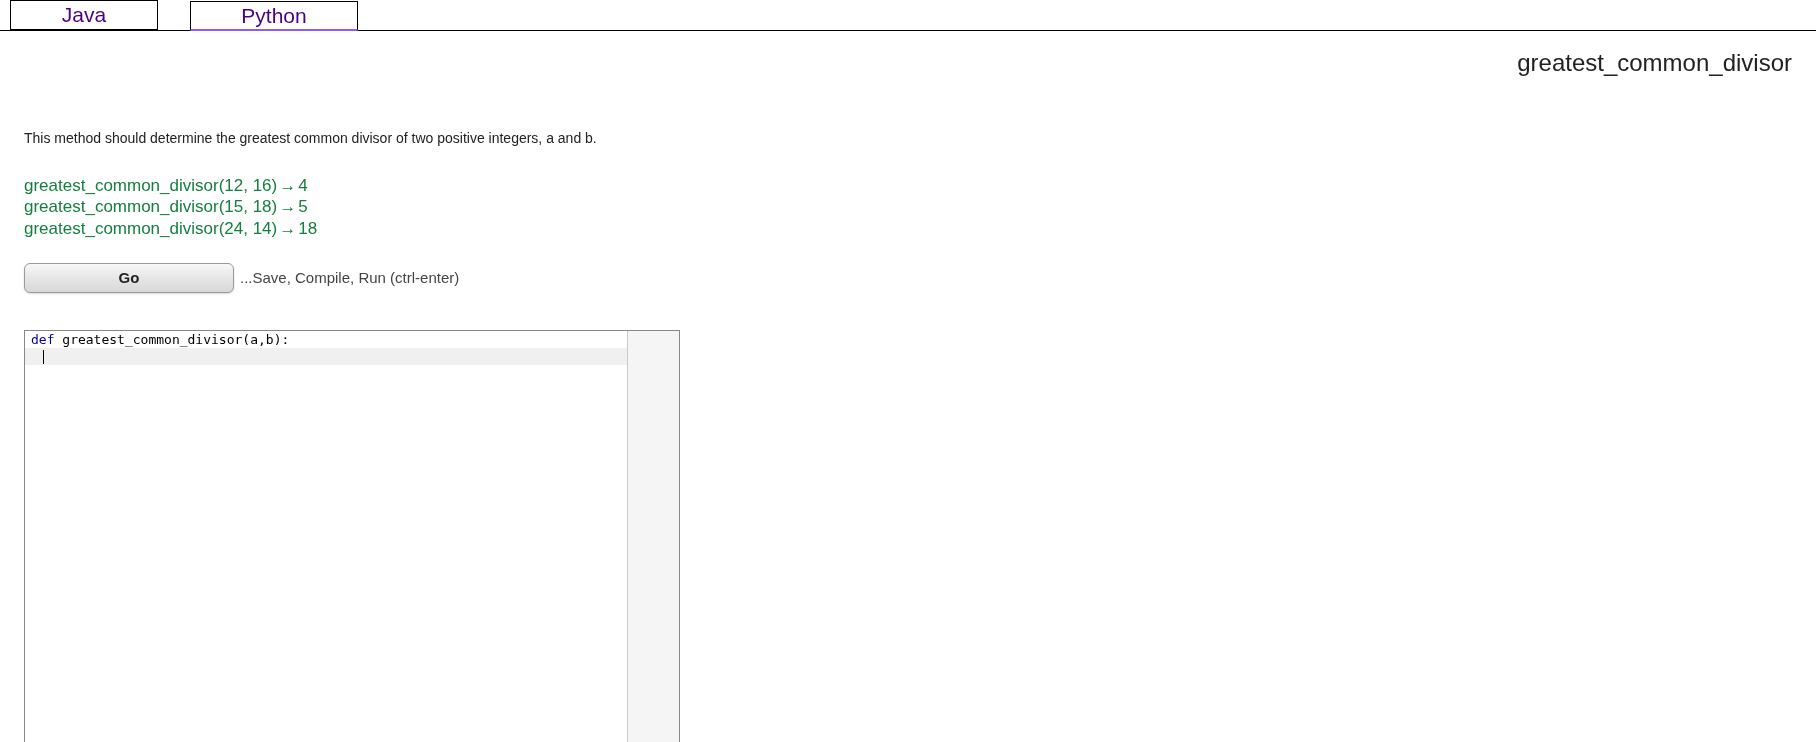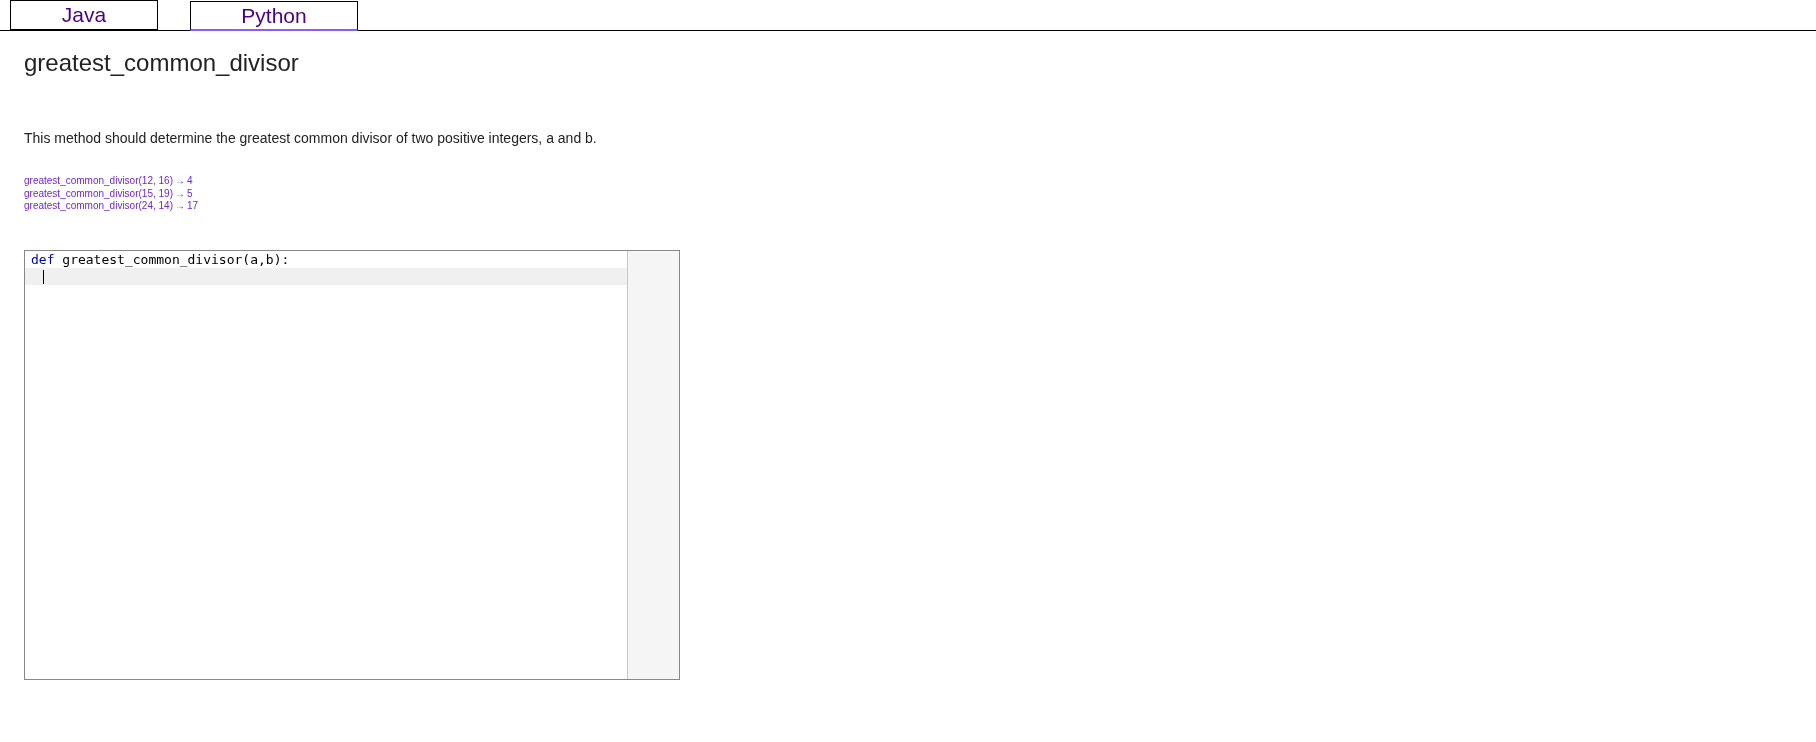--- a/index.html
+++ b/index.html
@@ -42,32 +42,33 @@
       width: 168px;
     }
     .content {
       padding: 18px 24px;
     }
     .problem-title {
       font-size: 24px;
       font-weight: normal;
       color: #222;
       margin-bottom: 52px;
+      text-align: right;
     }
     .problem-description {
       max-width: 770px;
       font-size: 14px;
       line-height: 1.3;
       color: #222;
       margin-bottom: 28px;
     }
     .examples {
-      font-size: 10px;
+      font-size: 17px;
       line-height: 1.25;
-      color: #6d28d9;
+      color: #15803d;
       margin-bottom: 24px;
     }
     .example-line {
       white-space: nowrap;
     }
     .arrow {
       display: inline-block;
       margin: 0 2px;
     }
     .go-row {
@@ -148,26 +149,32 @@
 <div class="content">
   <div class="problem-title">greatest_common_divisor</div>
 
   <div class="problem-description">This method should determine the greatest common divisor of two positive integers, a and b.</div>
 
   <div class="examples">
     <div class="example-line">
       <span>greatest_common_divisor(12, 16)</span><span class="arrow"> → </span><span>4</span>
     </div>
     <div class="example-line">
-      <span>greatest_common_divisor(15, 19)</span><span class="arrow"> → </span><span>5</span>
+      <span>greatest_common_divisor(15, 18)</span><span class="arrow"> → </span><span>5</span>
     </div>
     <div class="example-line">
-      <span>greatest_common_divisor(24, 14)</span><span class="arrow"> → </span><span>17</span>
+      <span>greatest_common_divisor(24, 14)</span><span class="arrow"> → </span><span>18</span>
     </div>
   </div>
 
+  <div class="go-row">
+    <button class="go-button">
+      <span>Go</span>
+    </button>
+    <span class="go-hint">...Save, Compile, Run (ctrl-enter)</span>
+  </div>
 
   <div class="editor-wrap">
     <div class="editor-line"><span class="kw">def</span><span class="fn"> greatest_common_divisor(a,b):</span></div>
     <div class="editor-line active-line"><span class="cursor"></span></div>
     <div class="scrollbar-v"></div>
   </div>
 </div>
 
 </body></html>

